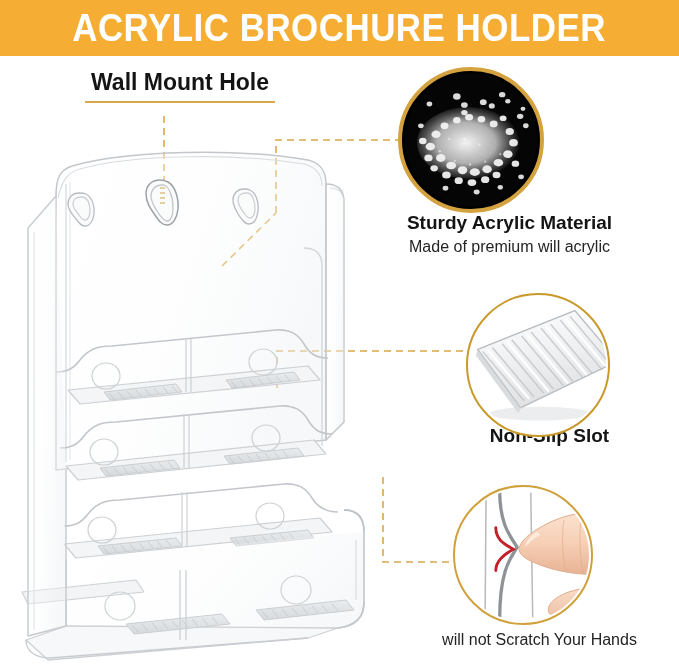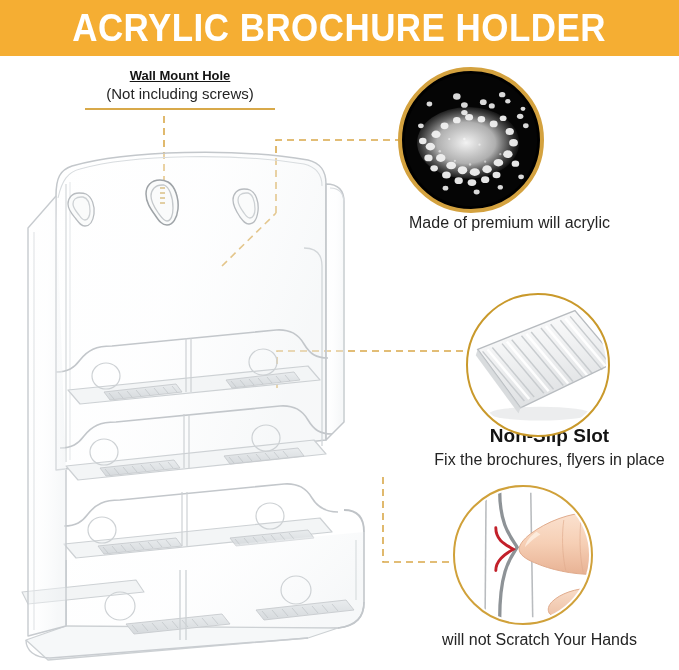--- a/index.html
+++ b/index.html
@@ -59,21 +59,21 @@
     white-space: nowrap;
   }
 
   
   #callout-wall-mount {
     left: 60px;
     top: 68px;
     width: 240px;
     text-align: center;
   }
-  #callout-wall-mount .c-title { font-size: 13px; text-decoration: underline; }
+  #callout-wall-mount .c-title { font-size: 23px; }
   #callout-wall-mount .c-sub { font-size: 15px; }
   .wm-underline {
     margin-top: 4px;
     width: 190px;
     height: 2px;
     background: #d8a94a;
     margin-left: auto;
     margin-right: auto;
   }
 
@@ -174,31 +174,30 @@
     <path d="M 276 213 L 276 140 L 398 140"></path>
 
     <path d="M 277 388 L 277 351 L 466 351"></path>
 
     <path d="M 383 477 L 383 562 L 455 562"></path>
   </g>
 </svg>
 
 <div class="callout" id="callout-wall-mount">
   <div class="c-title">Wall Mount Hole</div>
-  <div class="c-sub">(Not including screws)</div>
   <div class="wm-underline"></div>
 </div>
 
 <div class="callout" id="callout-sturdy">
+  <div class="c-title">Sturdy Acrylic Material</div>
   <div class="c-sub">Made of premium will acrylic</div>
 </div>
 
 <div class="callout" id="callout-nonslip">
   <div class="c-title">Non-Slip Slot</div>
-  <div class="c-sub">Fix the brochures, flyers in place</div>
 </div>
 
 <div class="callout" id="callout-rounded">
   <div class="c-sub">will not Scratch Your Hands</div>
 </div>
 
 <div class="feature-circle" id="circle-acrylic">
   <svg class="circle-art" viewBox="0 0 146 146" xmlns="http://www.w3.org/2000/svg">
     <defs>
       <clipPath id="clipA">

